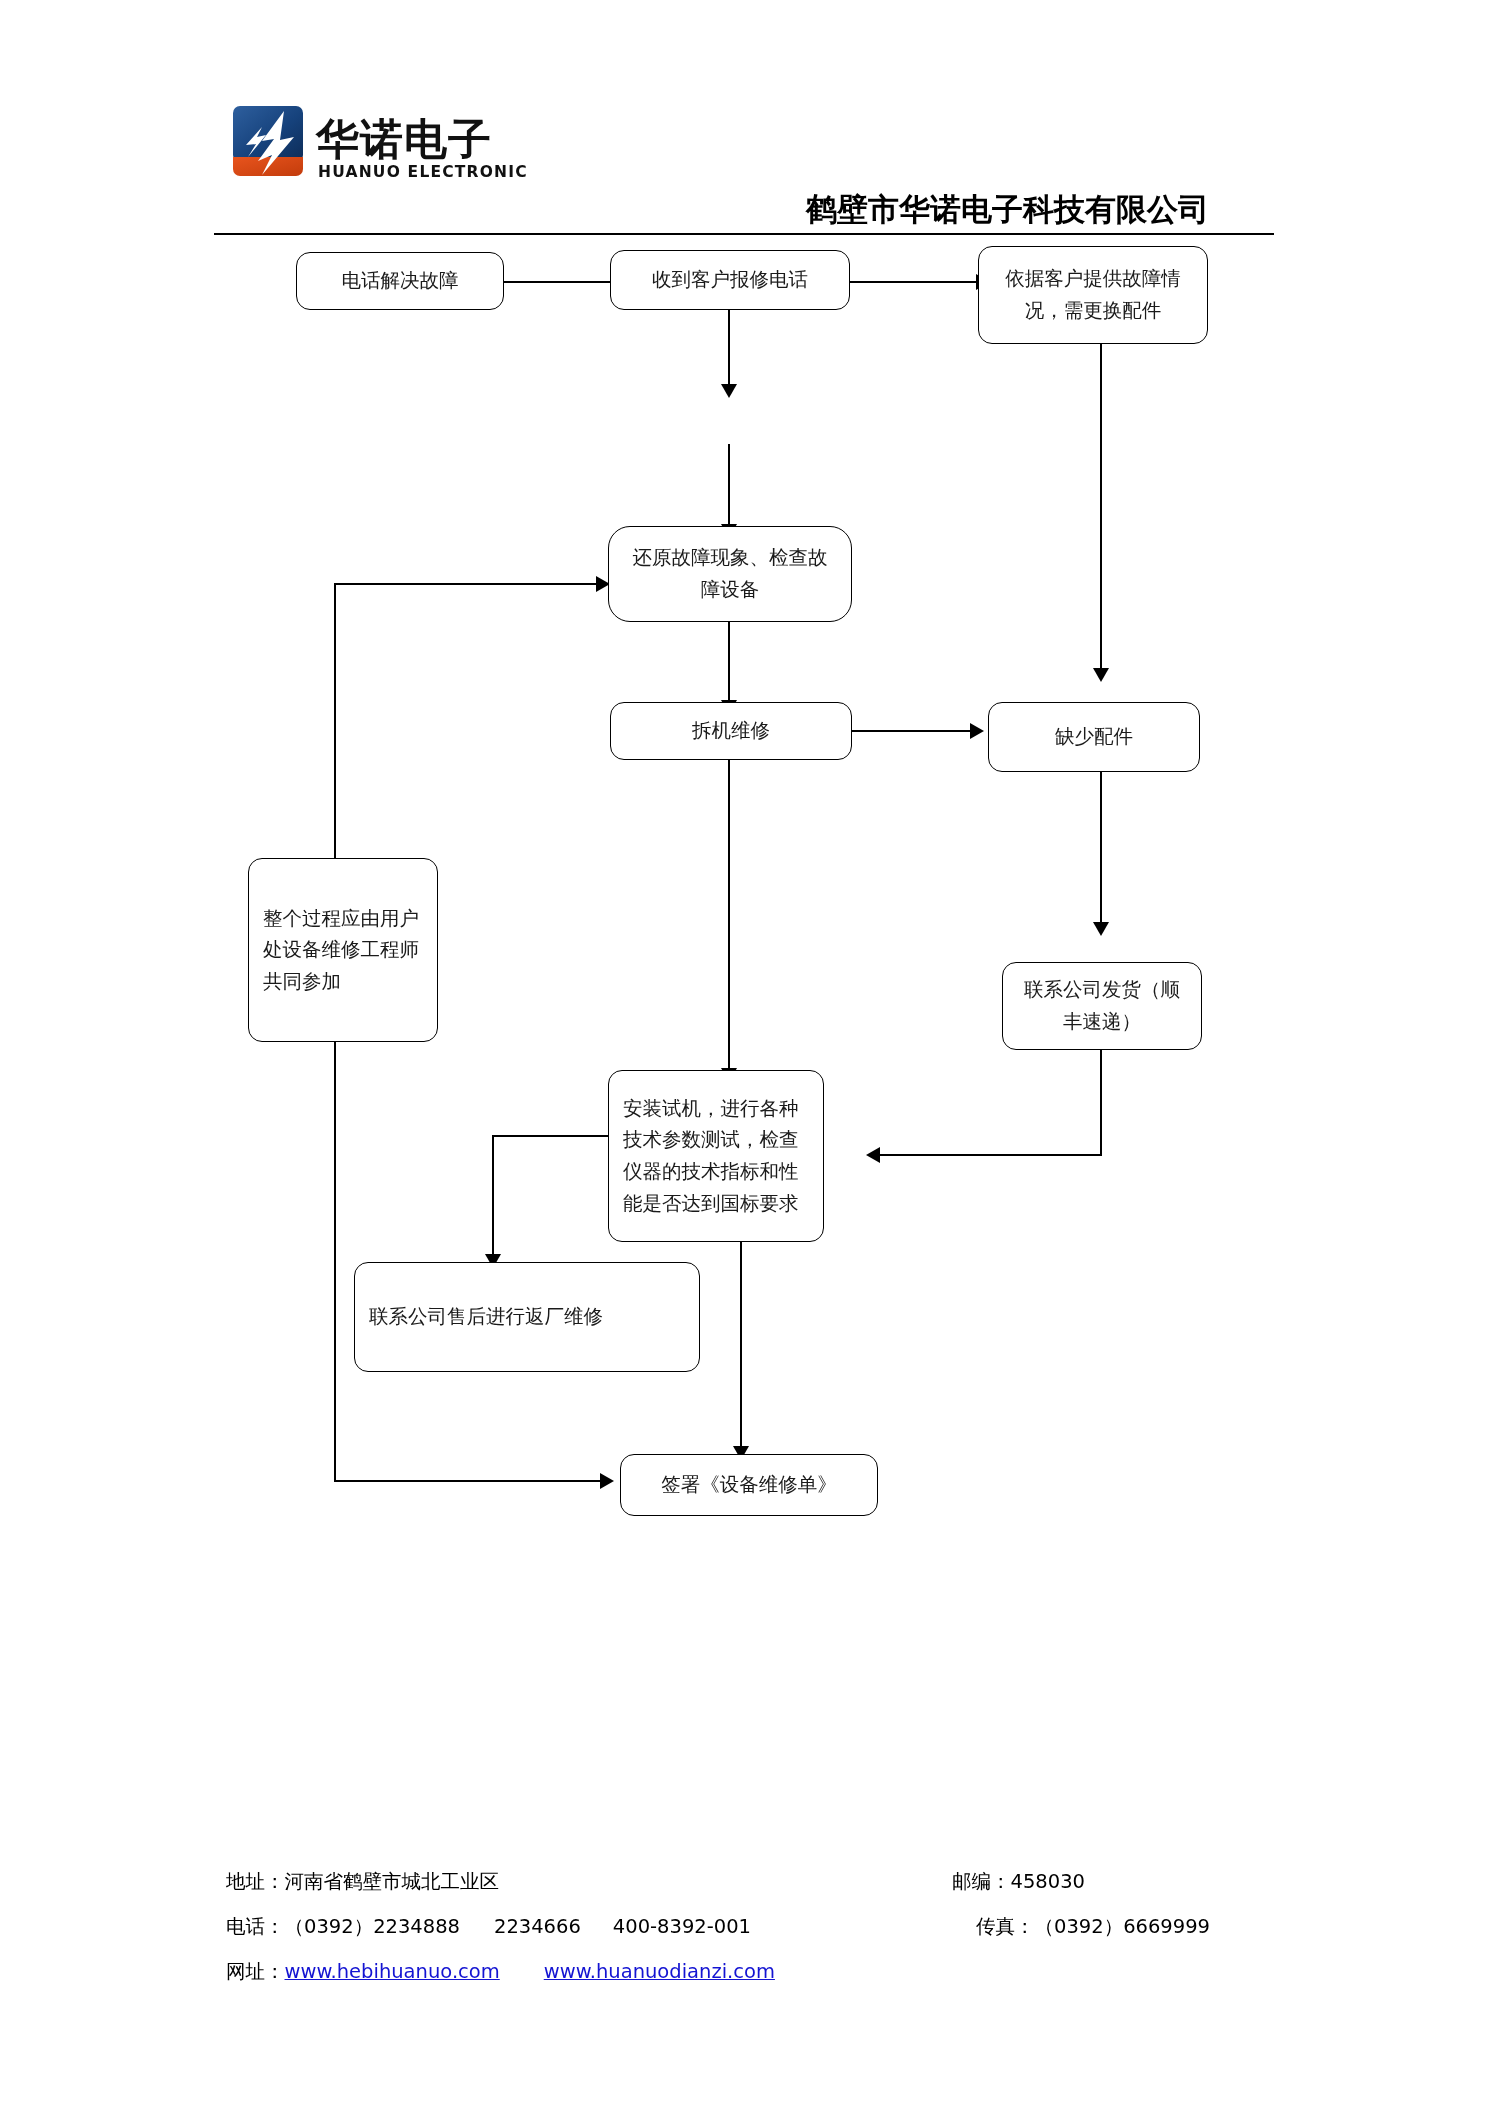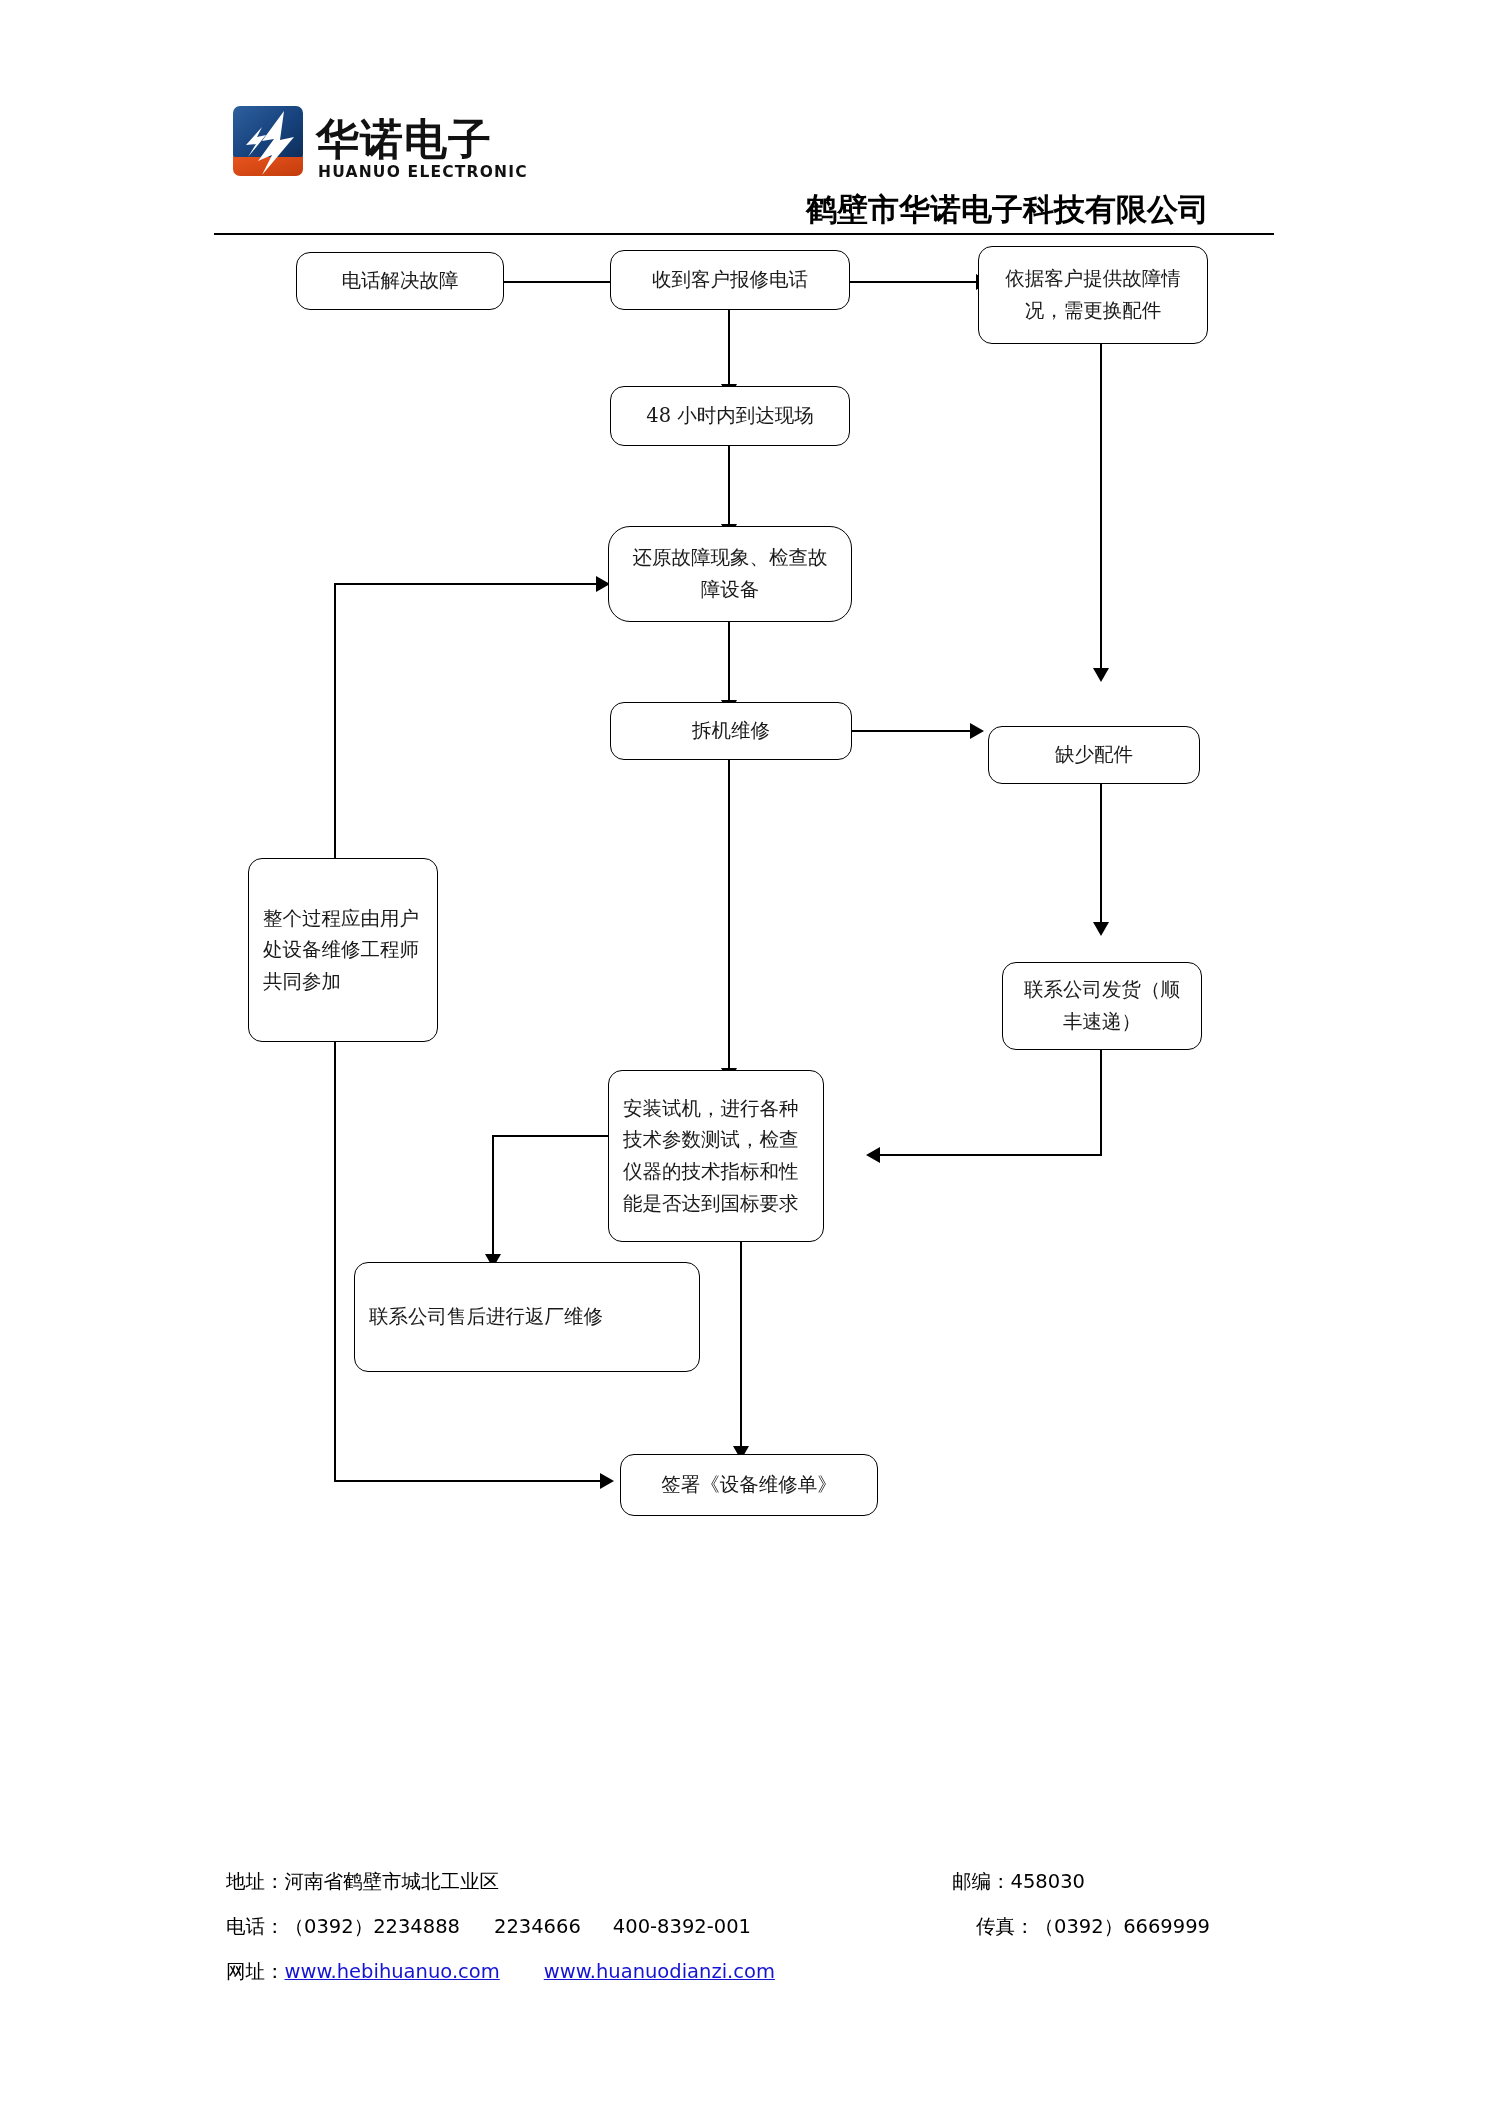--- a/index.html
+++ b/index.html
@@ -160,33 +160,30 @@
   </div>
 
   <div class="node center" style="left:610px;top:250px;width:240px;height:60px;">
     <span class="txt">收到客户报修电话</span>
   </div>
 
   <div class="node center" style="left:978px;top:246px;width:230px;height:98px;">
     <span class="txt">依据客户提供故障情况，需更换配件</span>
   </div>
 
-  <div class="node center" style="left:610px;top:386px;width:240px;height:60px;">
-    <span class="txt">48 小时内到达现场</span>
-  </div>
 
   <div class="node center" style="left:608px;top:526px;width:244px;height:96px;border-radius:22px;">
     <span class="txt">还原故障现象、检查故障设备</span>
   </div>
 
   <div class="node center" style="left:610px;top:702px;width:242px;height:58px;">
     <span class="txt">拆机维修</span>
   </div>
 
-  <div class="node center" style="left:988px;top:702px;width:212px;height:58px;margin-top:24px;">
+  <div class="node center" style="left:988px;top:702px;width:212px;height:70px;">
     <span class="txt">缺少配件</span>
   </div>
 
   <div class="node left" style="left:248px;top:858px;width:190px;height:184px;">
     <span class="txt">整个过程应由用户处设备维修工程师共同参加</span>
   </div>
 
   <div class="node center" style="left:1002px;top:962px;width:200px;height:88px;">
     <span class="txt">联系公司发货（顺丰速递）</span>
   </div>

